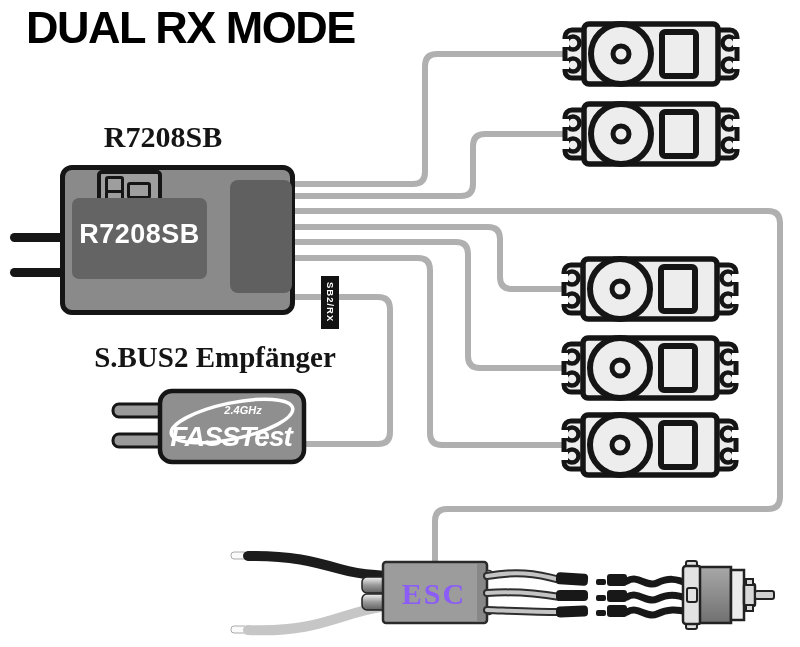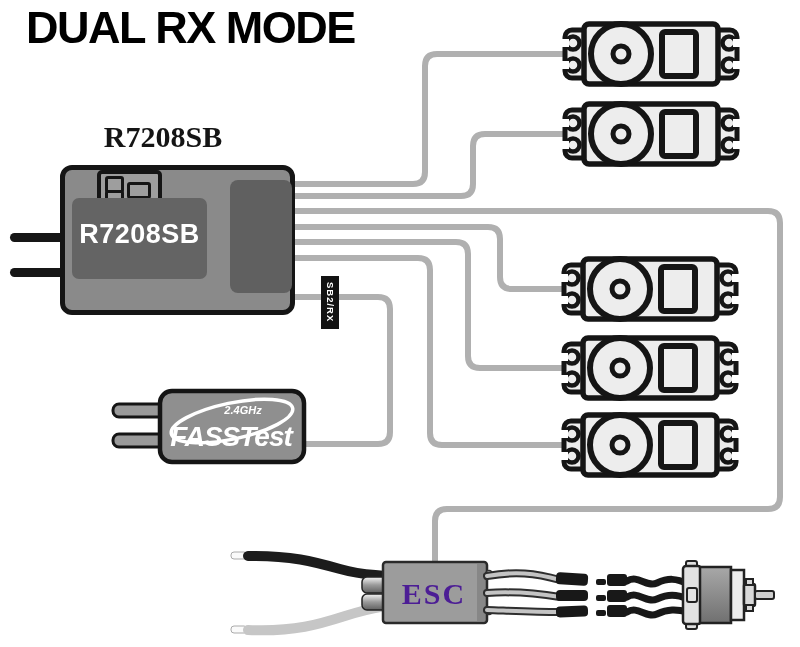--- a/index.html
+++ b/index.html
@@ -38,21 +38,21 @@
   #pin-c{left:26px;top:8px;width:18px;height:11px;}
   #rx-panel{left:7px;top:28px;width:135px;height:81px;background:var(--receiver-panel,#646464);
             border-radius:7px;display:flex;align-items:center;justify-content:center;
             color:#fff;font-size:27px;font-weight:bold;letter-spacing:.5px;padding-bottom:8px;}
   #rx-dark-block{left:165px;top:10px;width:62px;height:113px;background:#606060;border-radius:8px;}
 
   #sb2rx-tag{left:321px;top:276px;width:18px;height:53px;background:#121212;color:#fff;
              font-size:9.5px;font-weight:bold;letter-spacing:1px;writing-mode:vertical-rl;
              display:flex;align-items:center;justify-content:center;}
 
-  #esc-label{left:385px;top:577px;width:98px;text-align:center;color:#4c1d95;
+  #esc-label{left:385px;top:577px;width:98px;text-align:center;color:#8b5cf6;
              font-family:"Liberation Serif",serif;font-weight:bold;font-size:30px;
              letter-spacing:2px;}
   .logo-text{fill:#ffffff;font-family:"Liberation Sans",sans-serif;font-weight:bold;
              font-style:italic;}
 </style>
 </head>
 <body>
 
 <div id="canvas">
 
@@ -182,15 +182,16 @@
       <div id="pin-a" class="pinbox"></div>
       <div id="pin-b" class="pinbox"></div>
       <div id="pin-c" class="pinbox"></div>
     </div>
     <div id="rx-panel" class="overlay">R7208SB</div>
     <div id="rx-dark-block" class="overlay"></div>
   </div>
 
   <div id="sb2rx-tag" class="overlay">SB2/RX</div>
 
+  <div id="sbus2-caption" class="overlay caption">S.BUS2 Empfänger</div>
 
   <div id="esc-label" class="overlay">ESC</div>
 </div>
 
 </body></html>

